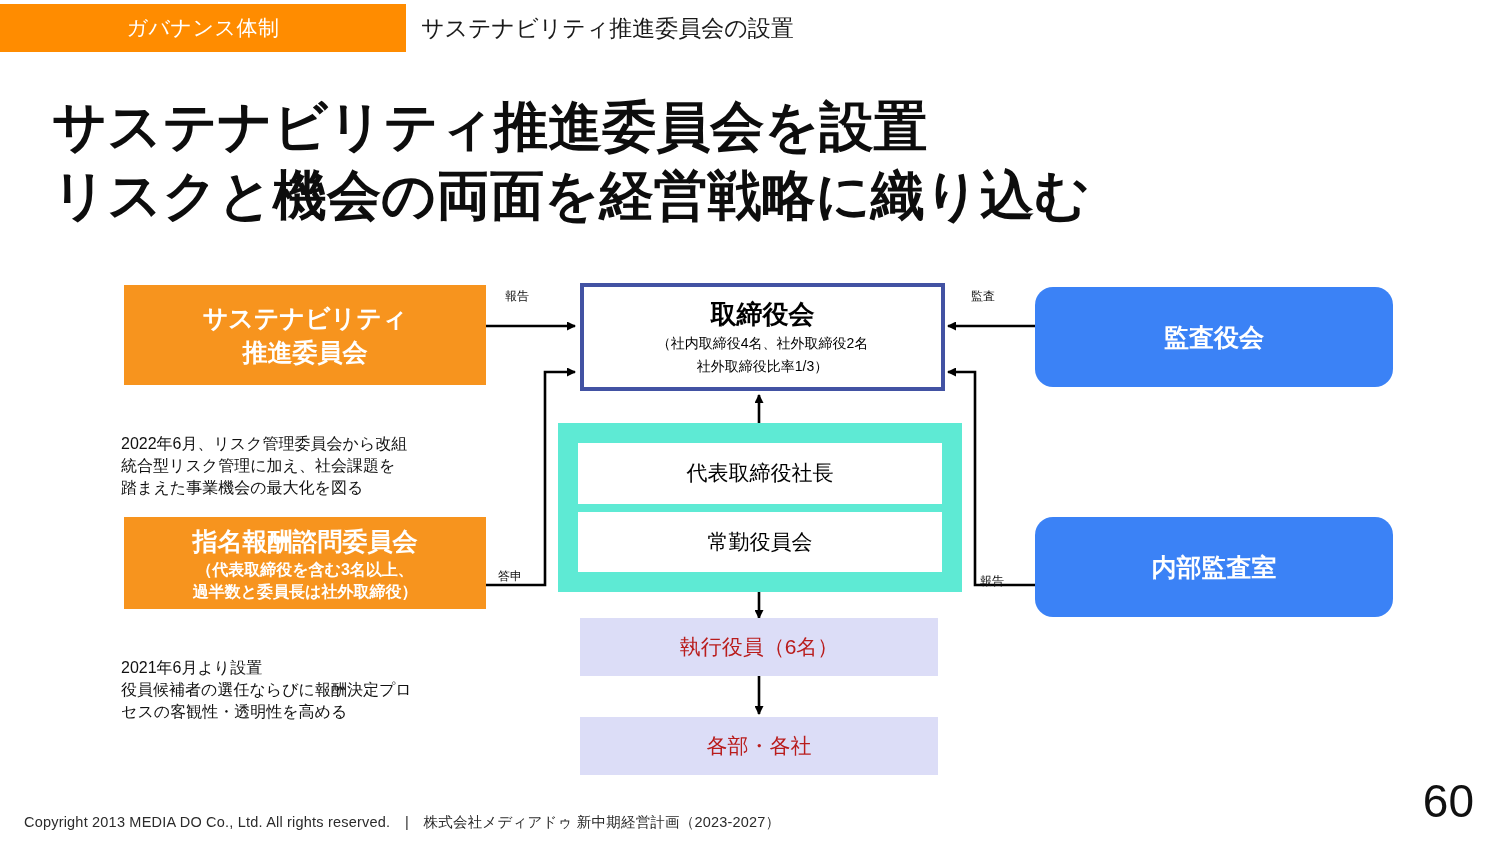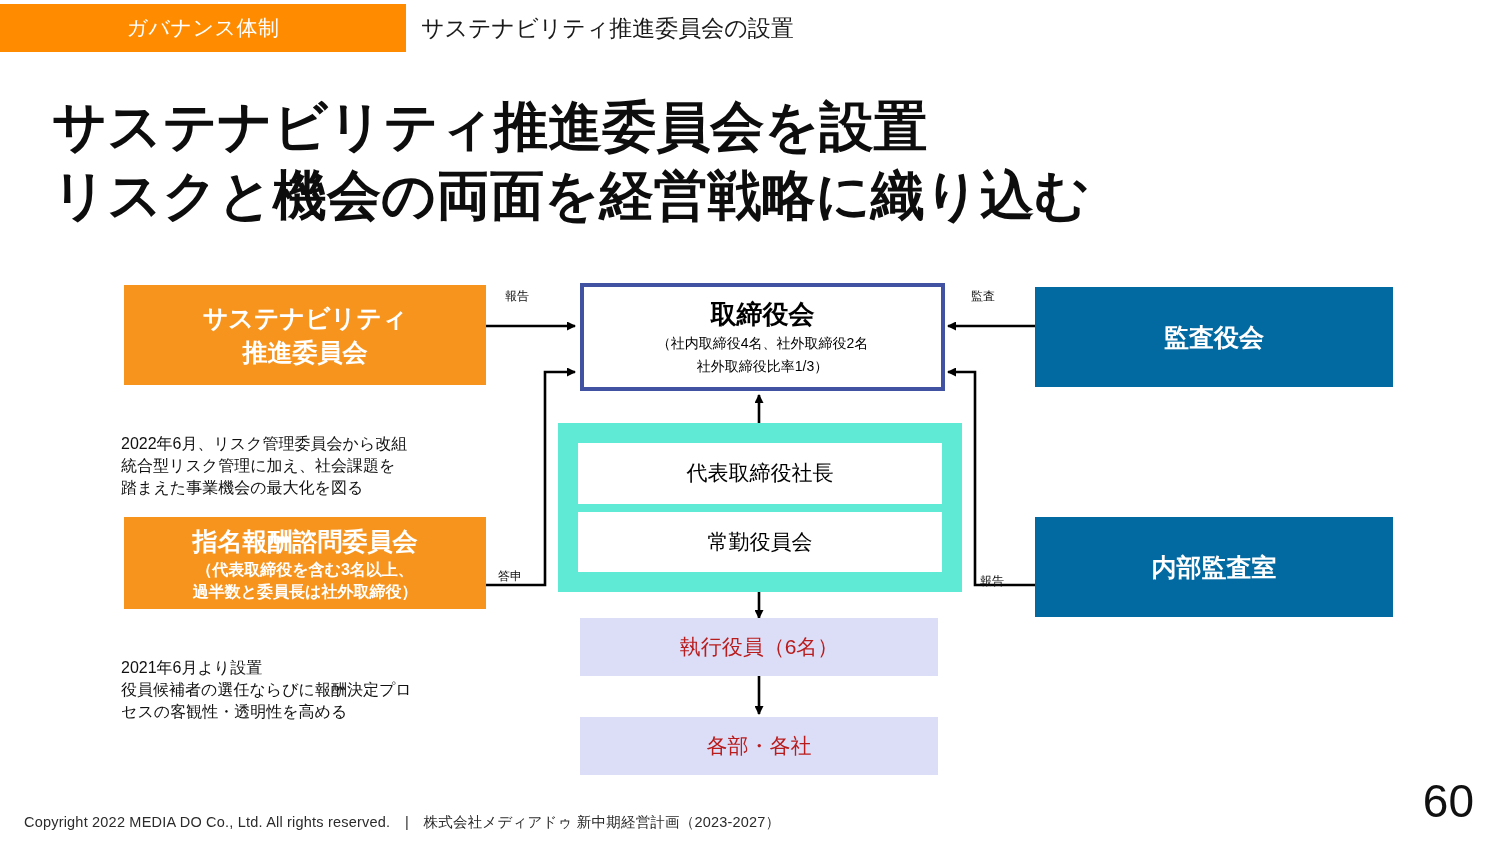--- a/index.html
+++ b/index.html
@@ -102,22 +102,23 @@
   }
   .node-orange .subtitle {
     font-size: 16px;
     font-weight: bold;
     line-height: 1.28;
     margin-top: 2px;
   }
 
   
   .node-cyan {
-    background: #0369a1;
+    background: #3b82f6;
     color: #ffffff;
+    border-radius: 18px;
   }
   .node-cyan .title {
     font-size: 25px;
     font-weight: bold;
   }
 
   
   .node-board {
     background: #ffffff;
     border: 4px solid #4252A3;
@@ -280,14 +281,14 @@
   <div class="node node-cyan" style="left:1035px; top:287px; width:358px; height:100px;">
     <div class="title">監査役会</div>
   </div>
 
   <div class="node node-cyan" style="left:1035px; top:517px; width:358px; height:100px;">
     <div class="title">内部監査室</div>
   </div>
 
 </div>
 
-<div class="footer">Copyright 2022 MEDIA DO Co., Ltd. All rights reserved.　|　株式会社メディアドゥ 新中期経営計画（2023-2027）</div>
+<div class="footer">Copyright 2013 MEDIA DO Co., Ltd. All rights reserved.　|　株式会社メディアドゥ 新中期経営計画（2023-2027）</div>
 <div class="page-number">60</div>
 
 </body></html>

